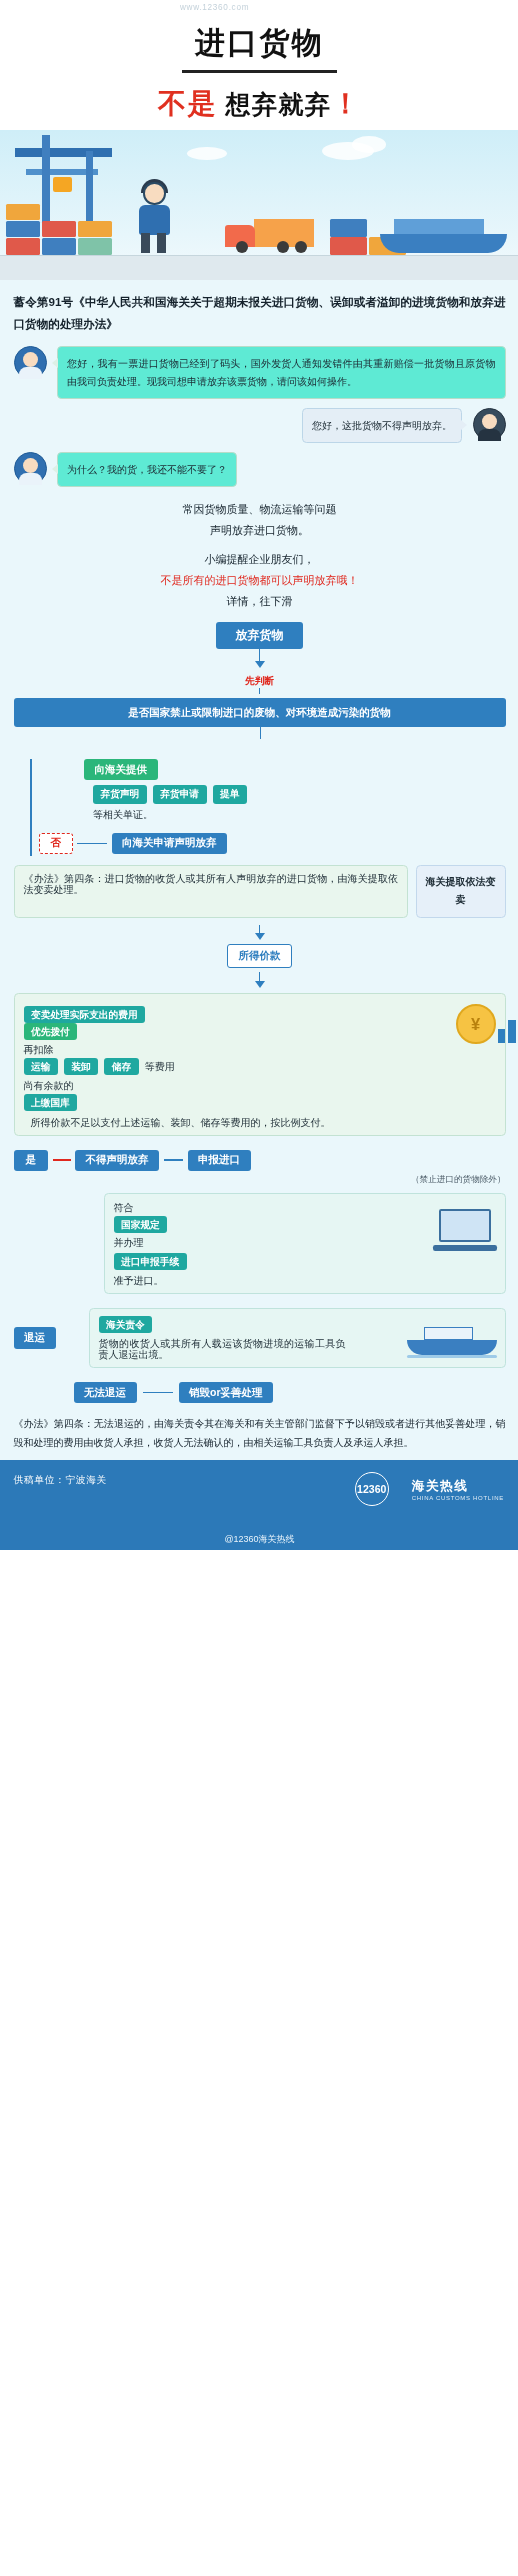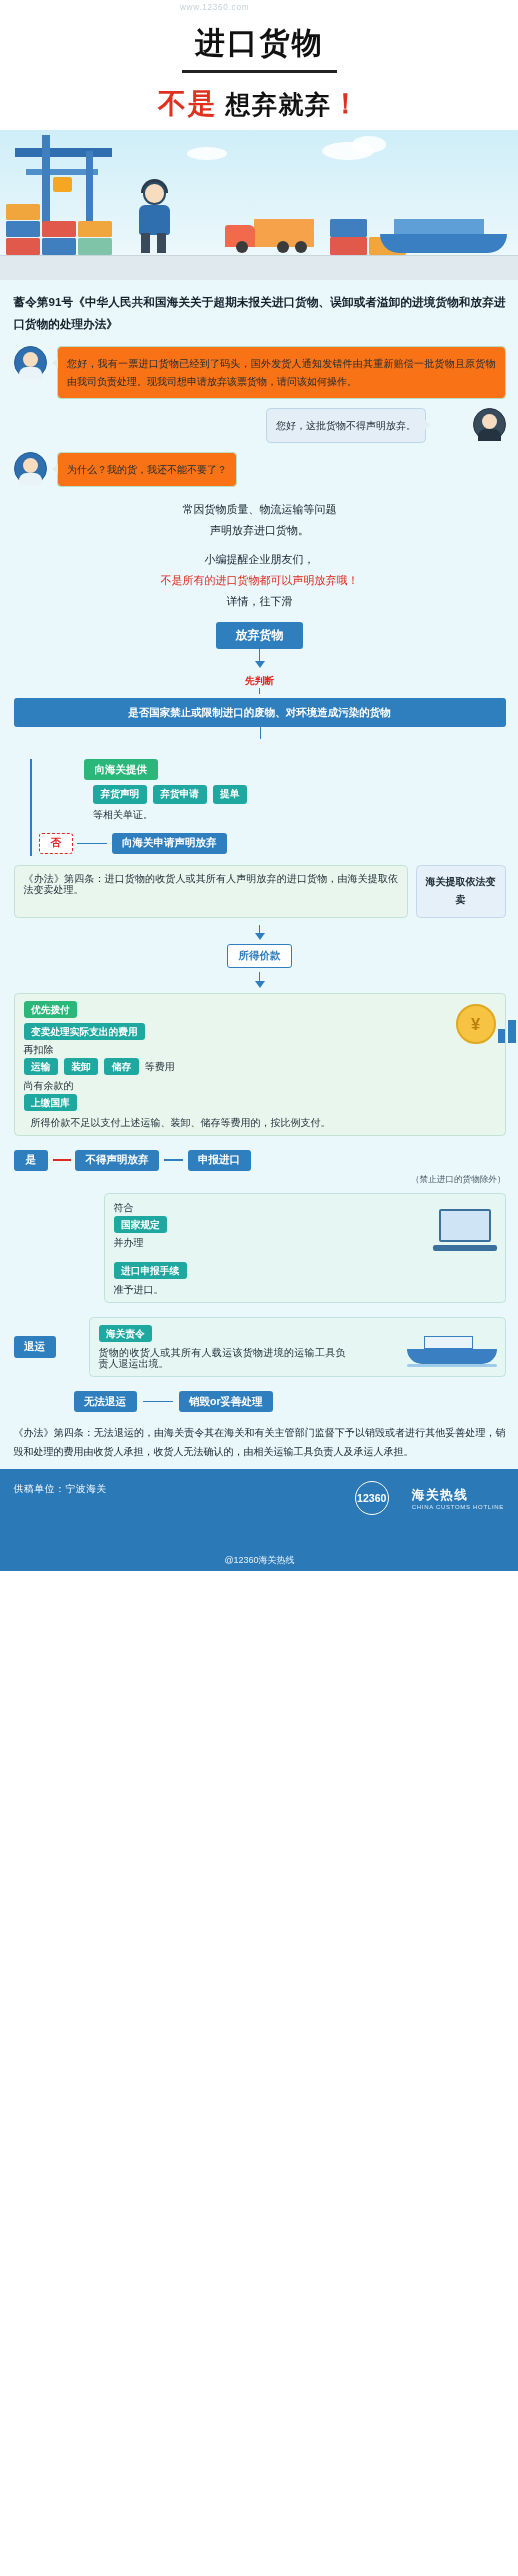--- a/index.html
+++ b/index.html
@@ -94,33 +94,33 @@
     font-size: 11.6px;
     line-height: 22.5px;
     font-weight: bold;
     color: #15222c;
     text-align: justify;
     margin-bottom: 10.5px;
   }
 
   
   .dlg { display: flex; align-items: flex-start; margin-bottom: 9px; }
-  .dlg.right { flex-direction: row-reverse; gap: 36px; }
+  .dlg.right { flex-direction: row-reverse; }
   .avatar {
     width: 33px; height: 33px; border-radius: 50%;
     background: #2f6fb0; position: relative; flex: 0 0 33px;
     border: 1.5px solid #1f5a95;
   }
   .avatar .ah { position:absolute; left:8.2px; top:4.5px; width:15px; height:15px; border-radius:50%; background:#f8dcc0; }
   .avatar .ab { position:absolute; left:4.5px; top:19.5px; width:22.5px; height:12px; border-radius:7.5px 7.5px 0 0; background:#eaf3fa; }
   .avatar.dark { background:#374b5c; border-color:#24323f; }
   .avatar.dark .ab { background:#253341; }
   .bubble {
     position: relative;
-    background: #f97316;
+    background: #5eead4;
     border: 0.7px solid #b8dcc8;
     border-radius: 4.5px;
     padding: 7.5px 9px;
     font-size: 10px;
     line-height: 18px;
     color: #1b2a33;
     margin-left: 10.5px;
     text-align: justify;
     flex: 1;
   }
@@ -217,21 +217,21 @@
   .laptop .base { position:absolute; left:0; bottom:0; width:64px; height:6px; background:#3b6f9e; border-radius:2.2px;}
 
   .boat { width:90px; height:39px; position:relative; }
   .boat .h2 { position:absolute; left:0; bottom:3px; width:90px; height:15px; background:#3a7fc1; border-radius:0 0 16.5px 16.5px;}
   .boat .c2 { position:absolute; left:16.5px; bottom:18px; width:49px; height:13.5px; background:#eaf3fa; border:1.5px solid #3a7fc1;}
   .wave { position:absolute; left:0; bottom:0; width:90px; height:3.7px; background:#9ecbe8; border-radius:2.2px;}
 
   
   .footer {
     background:#2c79b8; color:#fff; padding:13.5px 13.5px 9px 13.5px; position:relative;
-    height: 102px;
+    height: 90px;
   }
   .footer .supply { font-size:9.7px; letter-spacing:0.7px; }
   .footer .logo {
     position:absolute; right:15px; top:12px; display:flex; align-items:center;
   }
   .footer .logo .circle {
     width:34px;height:34px;border-radius:50%;border:1.5px solid #fff;
     display:flex;align-items:center;justify-content:center;font-size:10.5px;font-weight:bold;
   }
   .footer .logo .txt { margin-left:23px; }
@@ -409,22 +409,22 @@
 
       <div class="panel mt6" style="position:relative;">
         <div style="position:absolute; right:9px; top:10.5px;" class="icon-art">
           <div class="coin">¥</div>
           <div class="bars" style="position:absolute; left:39px; top:4.5px;">
             <i style="height:13.5px"></i>
               <i style="height:22.5px"></i>
               <i style="height:33px"></i>
           </div>
         </div>
+        <div style="margin-top:4.5px;"><span class="chip teal sm">变卖处理实际支出的费用</span></div>
         <div><span class="chip green sm">优先拨付</span></div>
-        <div style="margin-top:4.5px;"><span class="chip teal sm">变卖处理实际支出的费用</span></div>
         <div style="margin-top:4.5px;">再扣除</div>
         <div style="margin-top:3px;" class="row gap8">
           <span class="chip teal sm">运输</span>
           <span class="chip teal sm">装卸</span>
           <span class="chip teal sm">储存</span>
           <span>等费用</span>
         </div>
         <div style="margin-top:4.5px;">尚有余款的</div>
         <div style="margin-top:3px;"><span class="chip teal sm">上缴国库</span></div>
         <div style="margin-top:6px;margin-left:7px;">所得价款不足以支付上述运输、装卸、储存等费用的，按比例支付。</div>
@@ -442,21 +442,21 @@
       <div class="panel mint mt10" style="position:relative; margin-left:90px;">
         <div style="position:absolute; right:7.5px; top:15px;">
           <div class="laptop">
               <div class="scr"></div>
               <div class="base"></div>
             </div>
         </div>
         <div class="center" style="text-align:left;">符合</div>
         <div style="margin-top:3px;"><span class="chip teal sm">国家规定</span></div>
         <div style="margin-top:4.5px;">并办理</div>
-        <div style="margin-top:14px;text-decoration:underline;"><span class="chip teal sm">进口申报手续</span></div>
+        <div style="margin-top:5px;text-decoration:underline;"><span class="chip teal sm">进口申报手续</span></div>
         <div style="margin-top:4.5px;">准予进口。</div>
       </div>
 
       <div class="row mt18" style="align-items:flex-start;">
         <div style="flex:0 0 75px; padding-top:19.5px;">
           <span class="chip blue">退运</span>
         </div>
         <div class="panel mint" style="flex:1; position:relative;">
           <div style="position:absolute; right:7.5px; bottom:9px;">
             <div class="boat">

